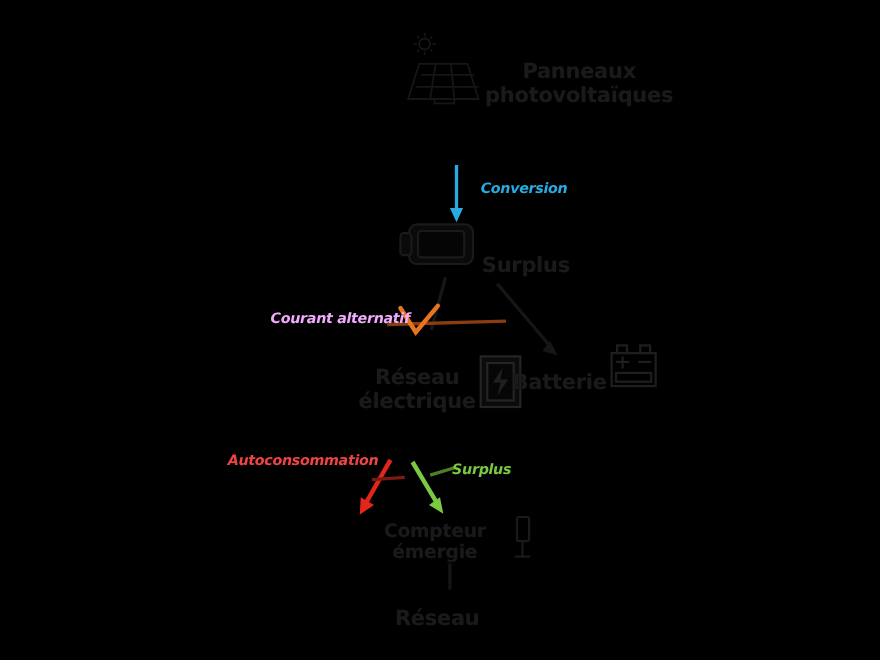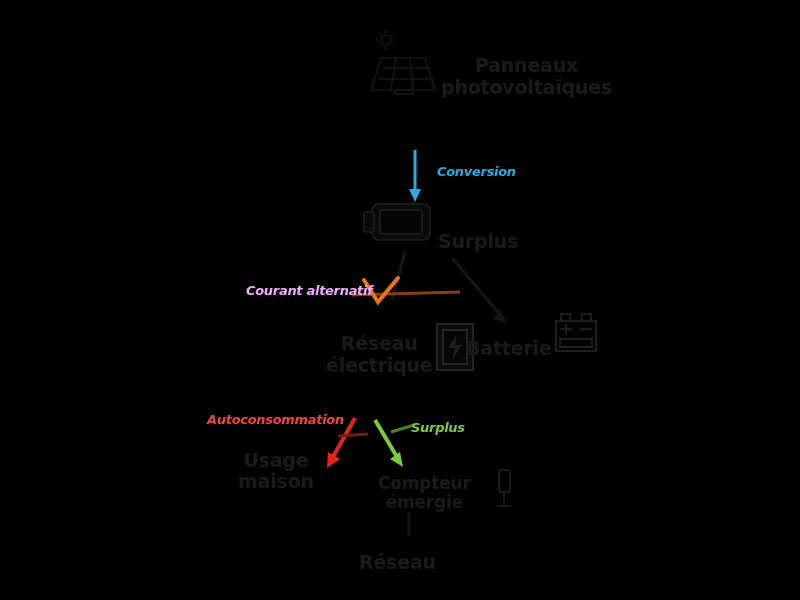--- a/index.html
+++ b/index.html
@@ -132,26 +132,22 @@
           <rect x="30" y="3" width="9" height="7"></rect>
           <line x1="8" y1="18" x2="20" y2="18"></line>
           <line x1="14" y1="13" x2="14" y2="24"></line>
           <line x1="28" y1="18" x2="40" y2="18"></line>
           <rect x="8" y="28" width="32" height="8"></rect>
         </g>
       </svg>
     </span>
   </div>
 
-  <div class="node" style="left:238px;top:450px;width:100px;">
-    <span class="lbl">Usage
-maison</span>
-  </div>
 
-  <div class="node" style="left:378px;top:466px;width:104px;gap:20px;">
+  <div class="node" style="left:349px;top:466px;width:104px;gap:20px;">
     <span class="lbl small">Compteur
 émergie</span>
     <span class="icon" style="margin-top:2px;">
       <svg width="26" height="40" viewBox="0 0 26 40">
         <g stroke="#1a1a1a" stroke-width="2" fill="none">
           <rect x="8" y="2" width="11" height="22" rx="2"></rect>
           <line x1="13" y1="24" x2="13" y2="38"></line>
           <line x1="6" y1="38" x2="20" y2="38"></line>
         </g>
       </svg>

